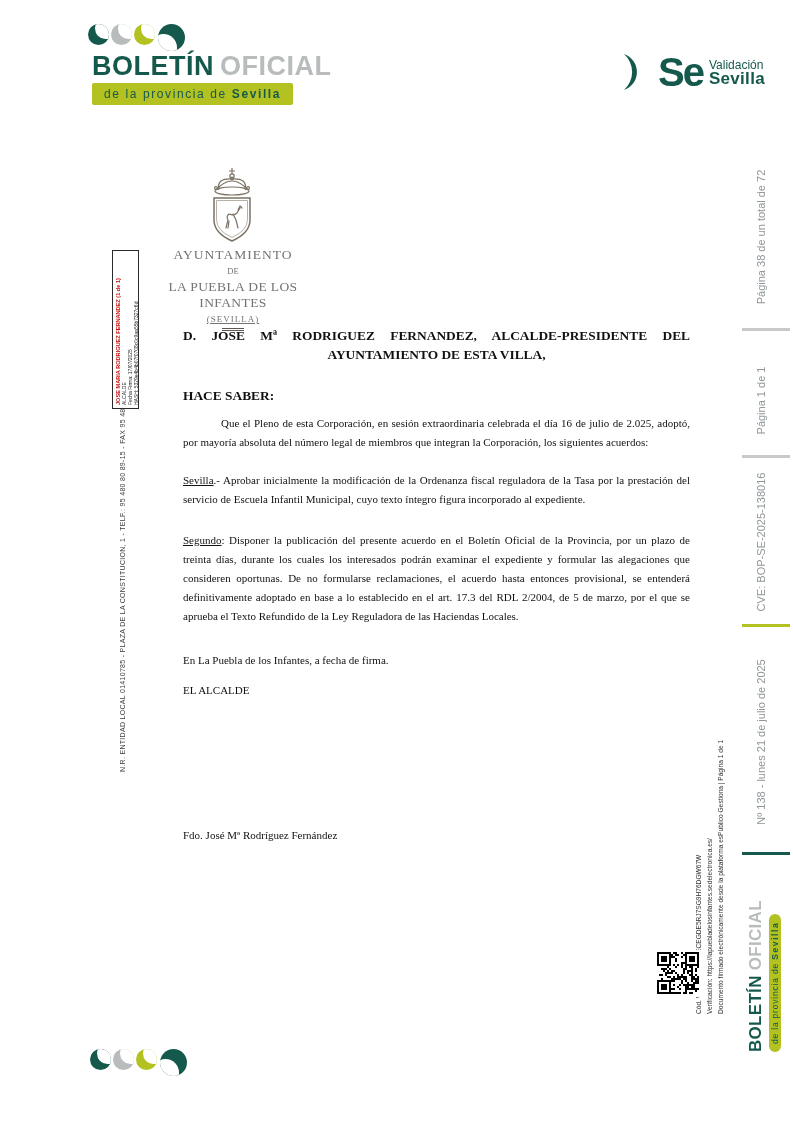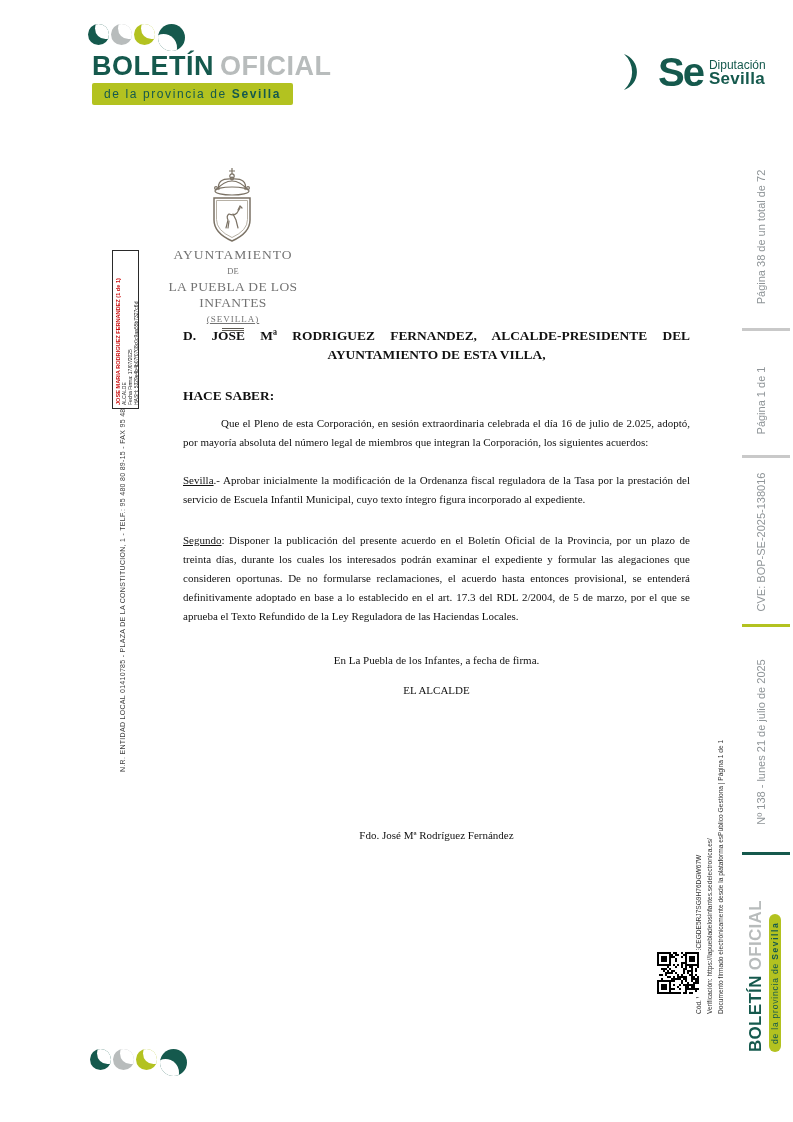--- a/index.html
+++ b/index.html
@@ -37,21 +37,21 @@
   .arms-caption{position:absolute;left:145px;top:247px;width:176px;text-align:center;color:#737373;}
   .arms-caption .l1{font-size:13.5px;letter-spacing:1px;}
   .arms-caption .l2{font-size:8.5px;margin-top:3px;}
   .arms-caption .l3{font-size:13.5px;margin-top:3px;letter-spacing:.4px;}
   .arms-caption .l4{font-size:9px;margin-top:3px;letter-spacing:1px;text-decoration:underline;}
   .arms-caption .dash{width:22px;margin:4px auto 0;border-top:1.6px solid #5c5850;border-bottom:1px solid #5c5850;height:3px;}
   
   .doc{position:absolute;left:183px;width:507px;font-size:11px;line-height:19px;text-align:justify;}
   .doc.b{font-weight:bold;font-size:13.4px;}
   .just-first{text-align:justify;text-align-last:justify;}
-  .center{text-align:center;}
+  .center{text-align:left;}
   .u{text-decoration:underline;}
   .indent{text-indent:38px;}
   
   .rot{position:absolute;transform:rotate(-90deg);transform-origin:0 0;white-space:nowrap;}
   .railtxt{font-family:"Liberation Sans",sans-serif;font-size:11px;color:var(--rail);text-align:center;}
   .divider{position:absolute;left:742px;width:48px;height:3px;}
   .dv-gray{background:#c9c9c9;} .dv-lime{background:var(--lime);} .dv-teal{background:var(--teal);}
   
   .addr{font-family:"Liberation Sans",sans-serif;font-size:7px;color:#3d3d3d;letter-spacing:.3px;}
   .stamp{border:1px solid #2a2a2a;background:#fff;padding:2px 3px 1px;width:159px;height:27px;
@@ -87,21 +87,21 @@
       <b>Sevilla</b>
     </div>
   </div>
 
   <div class="dipu">
     <svg width="34" height="40" viewBox="0 0 34 40">
       <path d="M6 2 A 19 19 0 0 1 6 38 A 24 24 0 0 0 6 2 Z" fill="#15594d"></path>
     </svg>
     <span class="mark">Se</span>
     <span class="stack">
-      <div class="d1">Diputación</div>
+      <div class="d1">Validación</div>
       <div class="d2">Sevilla</div>
     </span>
   </div>
 
   <svg class="arms" width="60" height="78" viewBox="0 0 60 78">
     <g fill="none" stroke="#7b7265" stroke-width="1.2">
       <path d="M30 2 v6 M27 5 h6"></path>
       <circle cx="30" cy="10" r="2.2"></circle>
       <path d="M14 24 Q30 6 46 24"></path>
       <path d="M17 24 Q14 12 30 13 Q46 12 43 24"></path>

